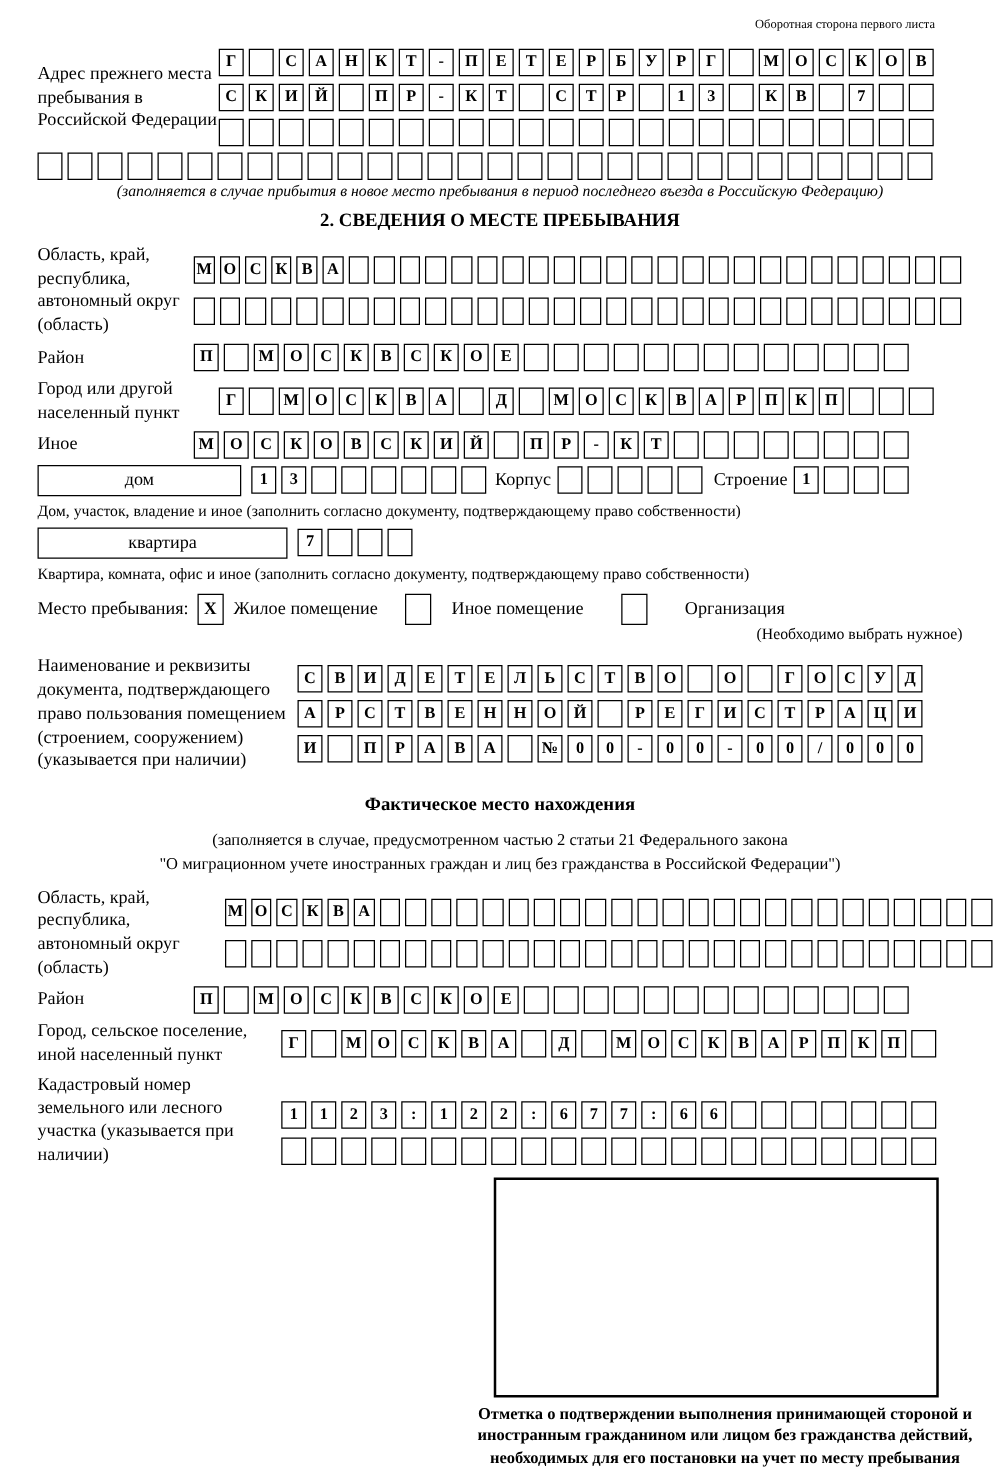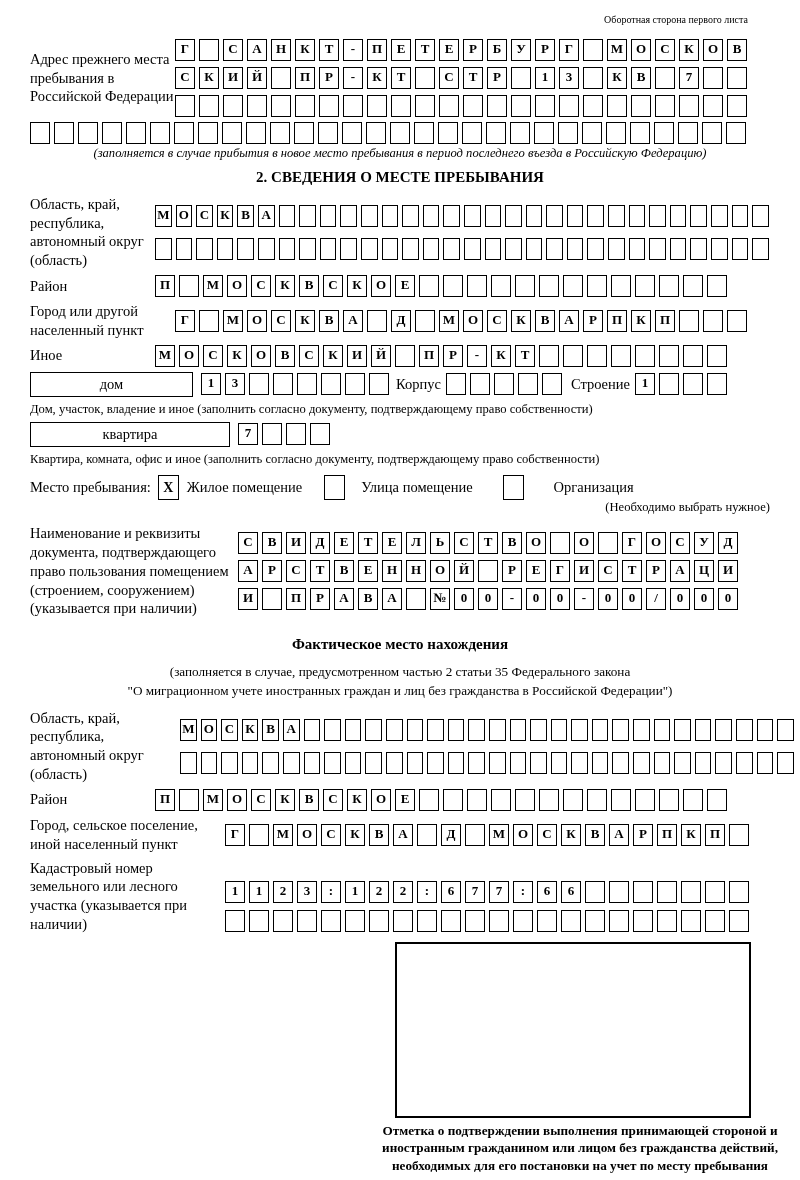--- a/index.html
+++ b/index.html
@@ -372,21 +372,21 @@
       <span class="cell"></span>
     </div>
 </div>
 <div class="caption">Квартира, комната, офис и иное (заполнить согласно документу, подтверждающему право собственности)</div>
 
 <div class="mesto-row">
   <span>Место пребывания:</span>
   <span class="checkbox" style="margin-left:7px;">X</span>
   <span style="margin-left:8px;">Жилое помещение</span>
   <span class="checkbox" style="margin-left:22px;"></span>
-  <span style="margin-left:16px;">Улица помещение</span>
+  <span style="margin-left:16px;">Иное помещение</span>
   <span class="checkbox" style="margin-left:30px;"></span>
   <span style="margin-left:30px;">Организация</span>
 </div>
 <div class="caption" style="margin-left:120px;text-align:right;">(Необходимо выбрать нужное)</div>
 
 <div class="form-row mt8">
   <div class="label" style="width:208px;">Наименование и реквизиты документа, подтверждающего право пользования помещением (строением, сооружением) (указывается при наличии)</div>
   <div class="stack">
     <div class="cells">
         <span class="cell">С</span>
@@ -454,21 +454,21 @@
         <span class="cell">0</span>
         <span class="cell">/</span>
         <span class="cell">0</span>
         <span class="cell">0</span>
         <span class="cell">0</span>
       </div>
   </div>
 </div>
 
 <div class="sec-title" style="margin-top:18px;">Фактическое место нахождения</div>
-<div class="fact-caption">(заполняется в случае, предусмотренном частью 2 статьи 35 Федерального закона</div>
+<div class="fact-caption">(заполняется в случае, предусмотренном частью 2 статьи 21 Федерального закона</div>
 <div class="fact-caption">"О миграционном учете иностранных граждан и лиц без гражданства в Российской Федерации")</div>
 
 <div class="form-row mt8">
   <div class="label" style="width:150px;">Область, край, республика, автономный округ (область)</div>
   <div class="stack wide-gap">
     <div class="cells narrow">
         <span class="cell">М</span>
         <span class="cell">О</span>
         <span class="cell">С</span>
         <span class="cell">К</span>

